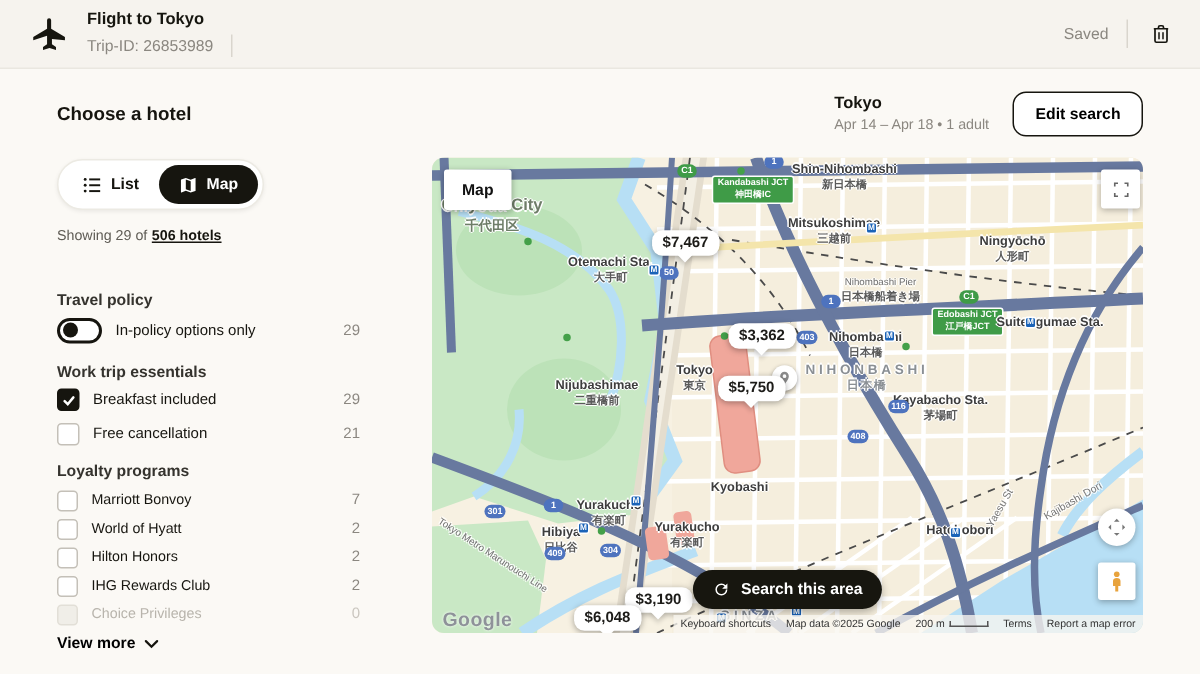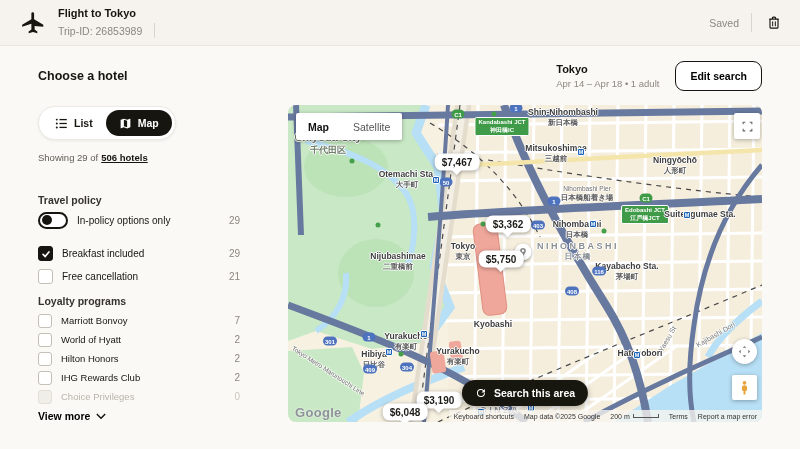--- a/index.html
+++ b/index.html
@@ -187,20 +187,21 @@
 
   <h3 class="sec-title t1">Travel policy</h3>
   <div class="toggle-row">
     <span class="switch">
         <span class="knob"></span>
       </span>
     <span class="flabel">In-policy options only</span>
     <span class="fcount">29</span>
   </div>
 
+  <h3 class="sec-title">Work trip essentials</h3>
   <div class="rows">
 
       <label class="frow">
         <span class="cbx on">
           <svg width="10" height="10" viewBox="0 0 12 12">
             <path d="M2.5 6.5l2.5 2.5 4.5-5.5" stroke="#fff" stroke-width="2" fill="none" stroke-linecap="round"></path>
           </svg>
         </span>
         <span class="flabel">Breakfast included</span>
         <span class="fcount">29</span>
@@ -511,21 +512,20 @@
 
   <div class="pin" style="left: 169px; top: 57px;">$7,467</div>
       <div class="pin" style="left: 220px; top: 119px;">$3,362</div>
       <div class="pin" style="left: 213px; top: 154px;">$5,750</div>
       <div class="pin" style="left: 151px; top: 295px;">$3,190</div>
       <div class="pin" style="left: 117px; top: 307px;">$6,048</div>
     </div>
 
   <div class="maptype">
     <button class="mt-btn active">Map</button>
-    <button class="mt-btn">Satellite</button>
   </div>
 
   <button class="fs-btn">
     <svg width="13" height="13" viewBox="0 0 24 24">
       <path d="M3 3h5v2H5v3H3V3zm13 0h5v5h-2V5h-3V3zM3 16h2v3h3v2H3v-5zm16 0h2v5h-5v-2h3v-3z" fill="#666"></path>
     </svg>
   </button>
 
   <button class="pan-btn">
     <svg width="15" height="15" viewBox="0 0 24 24">

